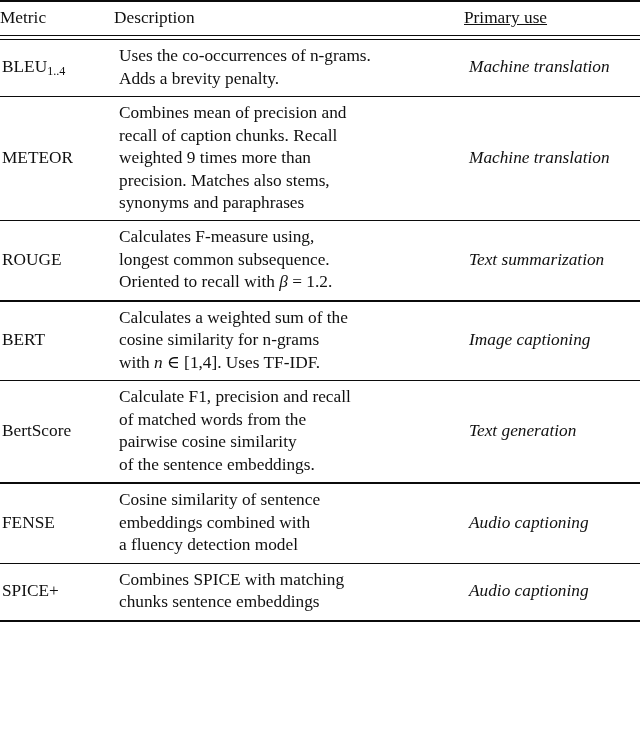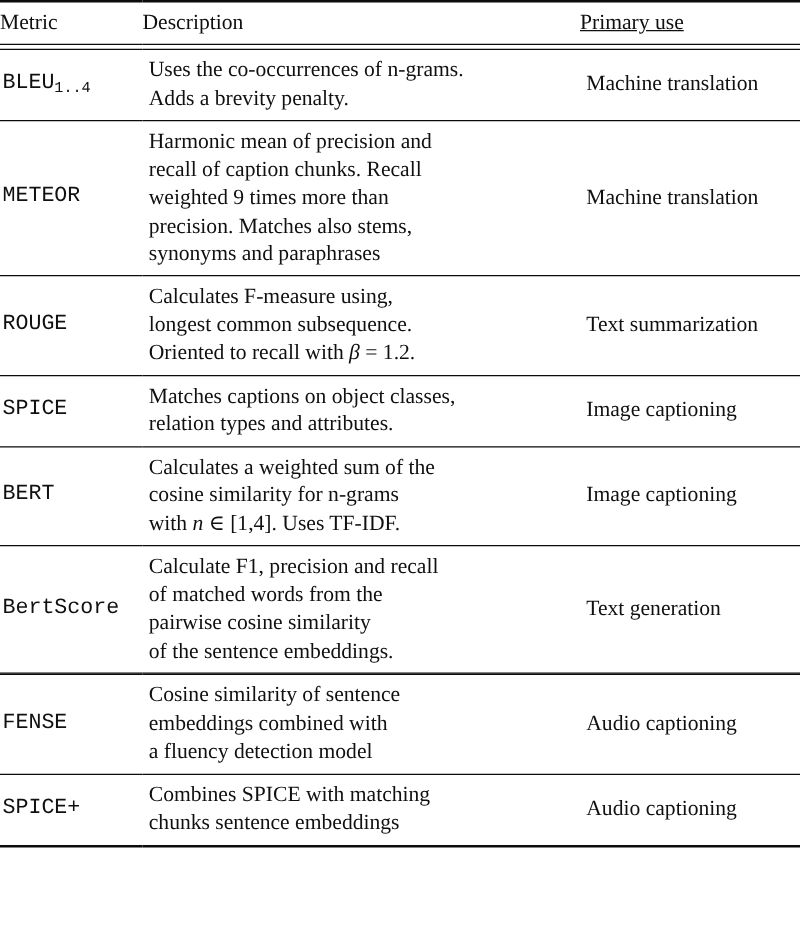--- a/index.html
+++ b/index.html
@@ -76,28 +76,28 @@
 
   
   tr.data-row > td {
     vertical-align: middle;
     padding-top: 5px;
     padding-bottom: 6px;
   }
   td.cell-metric {
     padding-left: 2px;
     white-space: nowrap;
-    font-family: Liberation Mono, monospace;
   }
   td.cell-desc {
     padding-left: 5px;
   }
   td.cell-use {
     padding-left: 5px;
     white-space: nowrap;
+    font-style: italic;
   }
 
   .desc-line { display: block; white-space: nowrap; }
 
   sub {
     font-size: 0.70em;
     vertical-align: -0.28em;
     letter-spacing: 0;
   }
   .math-it {
@@ -133,21 +133,21 @@
             <span class="desc-line">Adds a brevity penalty.</span>
           </td>
           <td class="cell-use">Machine translation</td>
         </tr>
         <tr class="rule-mid">
           <td colspan="3"></td>
         </tr>
         <tr class="data-row">
           <td class="cell-metric"><span>METEOR</span></td>
           <td class="cell-desc">
-            <span class="desc-line">Harmonic mean of precision and</span>
+            <span class="desc-line">Combines mean of precision and</span>
             <span class="desc-line">recall of caption chunks. Recall</span>
             <span class="desc-line">weighted 9 times more than</span>
             <span class="desc-line">precision. Matches also stems,</span>
             <span class="desc-line">synonyms and paraphrases</span>
           </td>
           <td class="cell-use">Machine translation</td>
         </tr>
         <tr class="rule-mid">
           <td colspan="3"></td>
         </tr>
@@ -156,28 +156,20 @@
           <td class="cell-desc">
             <span class="desc-line">Calculates F-measure using,</span>
             <span class="desc-line">longest common subsequence.</span>
             <span class="desc-line">Oriented to recall with <i class="math-it">β</i> = 1.2.</span>
           </td>
           <td class="cell-use">Text summarization</td>
         </tr>
         <tr class="rule-mid">
           <td colspan="3"></td>
         </tr>
-        <tr class="data-row">
-          <td class="cell-metric"><span>SPICE</span></td>
-          <td class="cell-desc">
-            <span class="desc-line">Matches captions on object classes,</span>
-            <span class="desc-line">relation types and attributes.</span>
-          </td>
-          <td class="cell-use">Image captioning</td>
-        </tr>
         <tr class="rule-mid">
           <td colspan="3"></td>
         </tr>
         <tr class="data-row">
           <td class="cell-metric"><span>BERT</span></td>
           <td class="cell-desc">
             <span class="desc-line">Calculates a weighted sum of the</span>
             <span class="desc-line">cosine similarity for n-grams</span>
             <span class="desc-line">with <i class="math-it">n</i> ∈ [1,4]. Uses TF-IDF.</span>
           </td>

